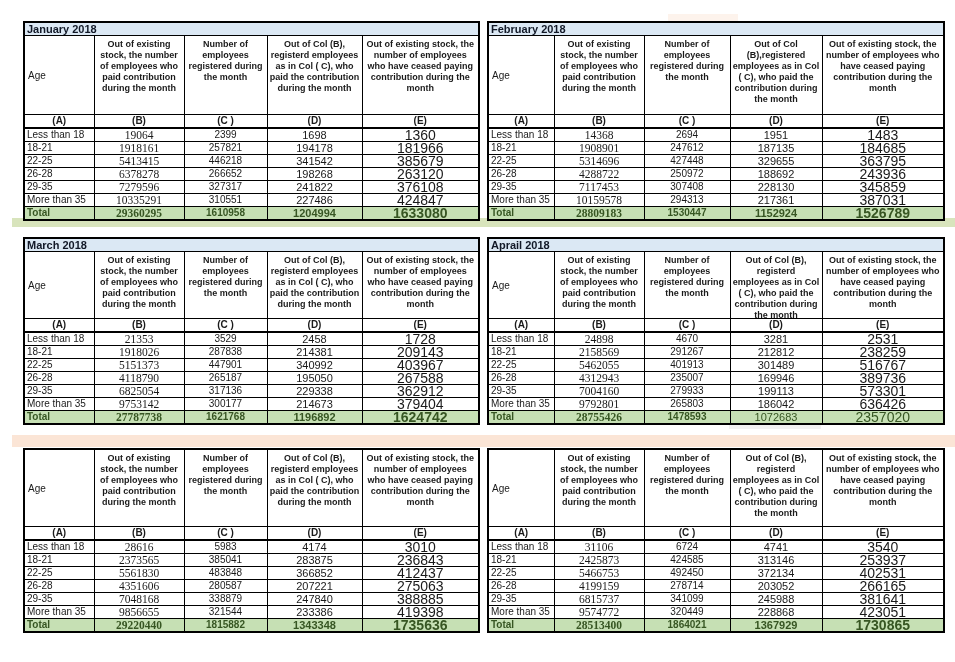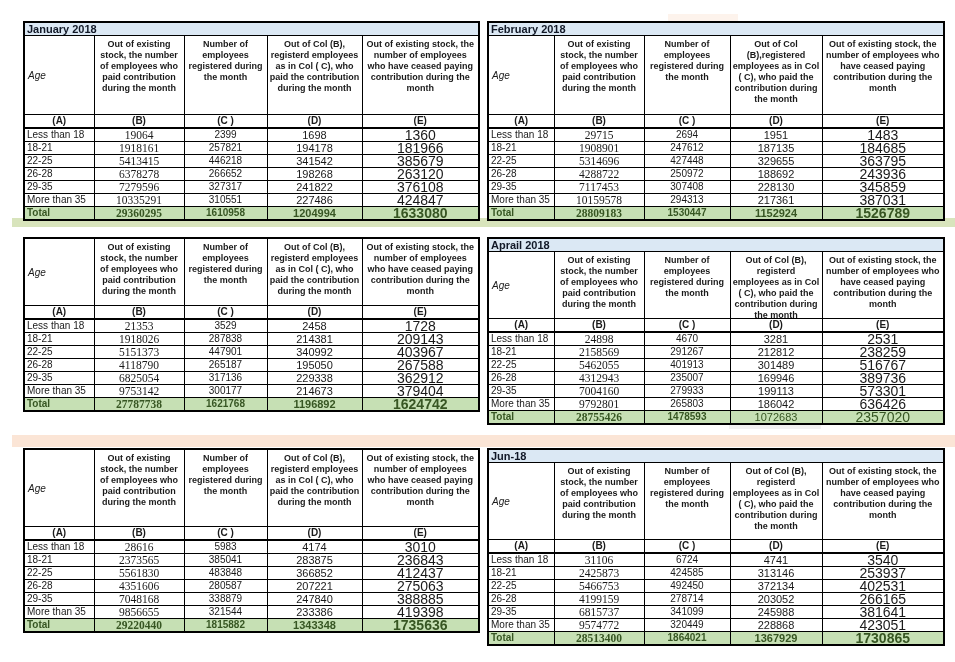--- a/index.html
+++ b/index.html
@@ -21,21 +21,21 @@
   }
   table.grid td{
     border:1px solid #000;padding:0 2px;overflow:hidden;
     vertical-align:middle;
   }
   td.title{
     background:#dbe8f4;font-weight:bold;text-align:left;
     font-size:11px;height:12px;line-height:12px;color:#111827;
   }
   tr.hrow td{font-weight:bold;font-size:9px;line-height:11px;text-align:center;vertical-align:top;}
-  tr.hrow td.age-h{font-weight:normal;font-size:10px;text-align:left;vertical-align:middle;padding-left:3px;font-style:italic;}
+  tr.hrow td.age-h{font-weight:normal;font-size:10px;text-align:left;vertical-align:middle;padding-left:3px;}
   .hbox{display:flex;align-items:flex-start;justify-content:center;overflow:hidden;padding-top:3px;}
   .hh-top .hbox{height:75px;}
   .hh-mid .hbox{height:63px;}
   .hh-bot .hbox{height:73px;}
 
   tr.lrow td{
     font-weight:bold;font-size:10px;text-align:center;
     height:12px;line-height:12px;border-bottom-width:2px;
   }
   tr.drow td, tr.trow td{height:12px;line-height:12px;}
@@ -191,21 +191,21 @@
         </tr>
         <tr class="lrow">
           <td>(A)</td>
           <td>(B)</td>
           <td>(C )</td>
           <td>(D)</td>
           <td>(E)</td>
         </tr>
         <tr class="drow">
           <td class="age-cell">Less than 18</td>
-          <td class="num col-b">29715</td>
+          <td class="num col-b">14368</td>
           <td class="num col-c">2694</td>
           <td class="num col-d">1951</td>
           <td class="num col-e">1483</td>
         </tr>
         <tr class="drow">
           <td class="age-cell">18-21</td>
           <td class="num col-b">1908901</td>
           <td class="num col-c">247612</td>
           <td class="num col-d">187135</td>
           <td class="num col-e">184685</td>
@@ -251,20 +251,23 @@
 <div class="tbl hh-mid" style="left:23px;top:237px">
     <table class="grid" style="width:455px">
       <colgroup>
         <col style="width:70px">
         <col style="width:90px">
         <col style="width:83px">
         <col style="width:95px">
         <col style="width:117px">
       </colgroup>
       <tbody>
+        <tr>
+          <td colspan="5" class="title">March 2018</td>
+        </tr>
         <tr class="hrow">
           <td class="age-h">Age</td>
           <td>
             <div class="hbox">
               <span>Out of existing stock, the number of employees who paid contribution during the month</span>
             </div>
           </td>
           <td>
             <div class="hbox">
               <span>Number of employees registered during the month</span>
@@ -530,23 +533,20 @@
 <div class="tbl hh-bot" style="left:487px;top:448px">
     <table class="grid" style="width:456px">
       <colgroup>
         <col style="width:66px">
         <col style="width:90px">
         <col style="width:86px">
         <col style="width:92px">
         <col style="width:122px">
       </colgroup>
       <tbody>
-        <tr>
-          <td colspan="5" class="title">Jun-18</td>
-        </tr>
         <tr class="hrow">
           <td class="age-h">Age</td>
           <td>
             <div class="hbox">
               <span>Out of existing stock, the number of employees who paid contribution during the month</span>
             </div>
           </td>
           <td>
             <div class="hbox">
               <span>Number of employees registered during the month</span>

